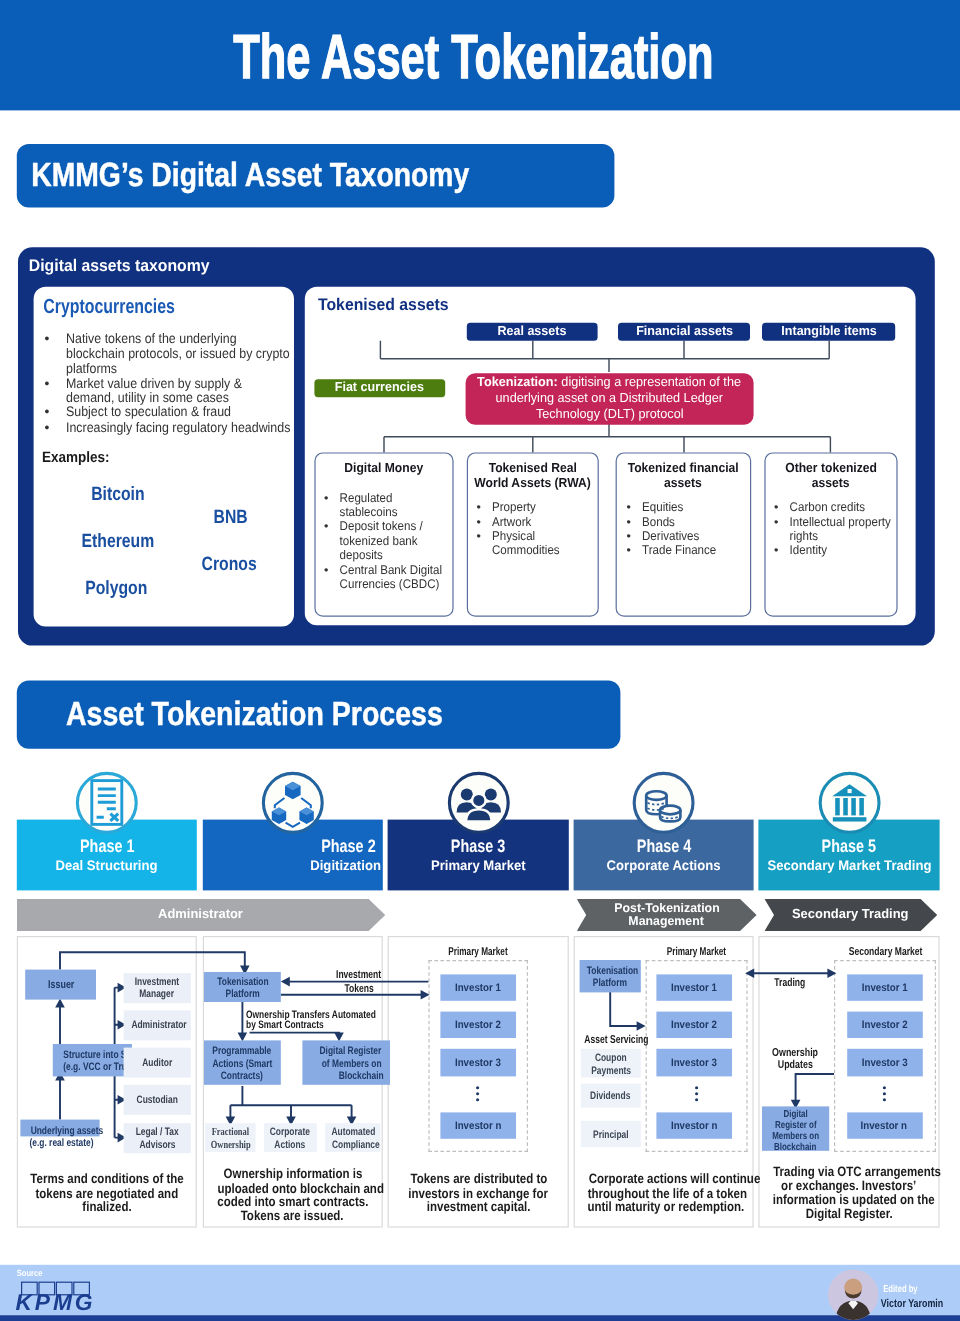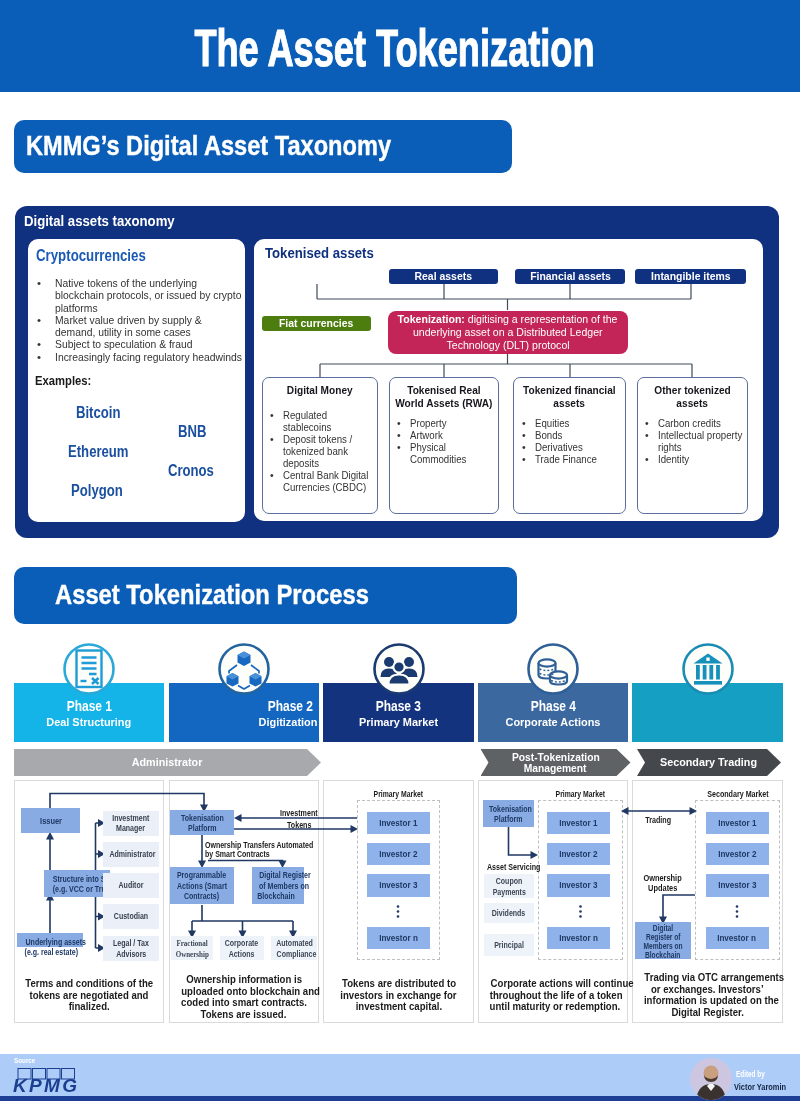--- a/index.html
+++ b/index.html
@@ -100,20 +100,21 @@
 <div class="abs" style="left:14px;top:683px;width:150.4px;height:59px;background:#14b4e8;"></div>
 <div class="abs" style="left:168.7px;top:683px;width:150.4px;height:59px;background:#1467c0;"></div>
 <div class="abs" style="left:323.4px;top:683px;width:150.4px;height:59px;background:#14337f;"></div>
 <div class="abs" style="left:477.7px;top:683px;width:150.4px;height:59px;background:#3a689f;"></div>
 <div class="abs" style="left:632.4px;top:683px;width:150.4px;height:59px;background:#149fc3;"></div>
 
 <div class="abs" style="left:14px;top:697.5px;width:150.4px;text-align:center;color:#fff;font-weight:bold;font-size:15px;line-height:15px;"><span class="cx" style="transform:scaleX(0.8);">Phase 1</span><br><span class="cx" style="font-size:11.5px;transform:scaleX(0.95);">Deal Structuring</span></div>
 <div class="abs" style="left:168.7px;top:697.5px;width:150.4px;text-align:right;color:#fff;font-weight:bold;font-size:15px;line-height:15px;"><span class="cx" style="transform:scaleX(0.8);">Phase 2</span><br><span class="cx" style="font-size:11.5px;transform:scaleX(0.95);">Digitization</span></div>
 <div class="abs" style="left:323.4px;top:697.5px;width:150.4px;text-align:center;color:#fff;font-weight:bold;font-size:15px;line-height:15px;"><span class="cx" style="transform:scaleX(0.8);">Phase 3</span><br><span class="cx" style="font-size:11.5px;transform:scaleX(0.95);">Primary Market</span></div>
 <div class="abs" style="left:477.7px;top:697.5px;width:150.4px;text-align:center;color:#fff;font-weight:bold;font-size:15px;line-height:15px;"><span class="cx" style="transform:scaleX(0.8);">Phase 4</span><br><span class="cx" style="font-size:11.5px;transform:scaleX(0.95);">Corporate Actions</span></div>
+<div class="abs" style="left:632.4px;top:697.5px;width:150.4px;text-align:center;color:#fff;font-weight:bold;font-size:15px;line-height:15px;"><span class="cx" style="transform:scaleX(0.8);">Phase 5</span><br><span class="cx" style="font-size:11.5px;transform:scaleX(0.95);">Secondary Market Trading</span></div>
 
 <svg class="abs" style="left:62px;top:642px;" width="54" height="54" viewBox="0 0 54 54">
  <circle cx="27" cy="27" r="24.5" fill="#fdfdfa" stroke="#2aa8d8" stroke-width="2.6"></circle>
  <g stroke="#1e9cd7" fill="none">
   <rect x="14.5" y="8.5" width="25" height="36.5" fill="#fdfdfa" stroke-width="2.4"></rect>
   <path d="M19.5 15.5 H34.5 M19.5 21 H34.5 M19.5 26.5 H34.5 M27 32 H34.5" stroke-width="2.4"></path>
   <path d="M18.5 39 H24.5" stroke-width="2.4"></path>
   <path d="M30 36 L36.5 42 M36.5 36 L30 42" stroke-width="2.6"></path>
  </g>
 </svg>
@@ -248,21 +249,21 @@
 <div class="abs" style="left:103px;top:936px;width:56px;height:25px;background:#eaeff8;color:#39414f;font-weight:bold;font-size:9px;line-height:10.5px;text-align:center;">
       <div style="margin-top:2px;"><span class="cx">Legal / Tax</span><br><span class="cx">Advisors</span></div>
     </div>
 
 <div class="abs" style="left:170px;top:810px;width:64px;height:25px;background:#87abe2;color:#1f3864;font-weight:bold;font-size:9px;line-height:10.5px;text-align:center;">
       <div style="margin-top:2.5px;"><span class="cx">Tokenisation</span><br><span class="cx">Platform</span></div>
     </div>
 <div class="abs" style="left:170px;top:867px;width:64px;height:37px;background:#87abe2;color:#1f3864;font-weight:bold;font-size:9px;line-height:10.5px;text-align:center;">
       <div style="margin-top:3px;"><span class="cx">Programmable</span><br><span class="cx">Actions (Smart</span><br><span class="cx">Contracts)</span></div>
     </div>
-<div class="abs" style="left:252px;top:867px;width:52px;height:37px;background:#87abe2;color:#1f3864;font-weight:bold;font-size:9px;line-height:10.5px;text-align:left;">
+<div class="abs" style="left:252px;top:867px;width:73px;height:37px;background:#87abe2;color:#1f3864;font-weight:bold;font-size:9px;line-height:10.5px;text-align:right;">
       <div style="margin-top:3px;"><span class="cx">Digital Register</span><br><span class="cx">of Members on</span><br><span class="cx">Blockchain</span></div>
     </div>
 <div class="abs" style="left:170.5px;top:936px;width:42px;height:24px;background:#eef2f9;color:#3c4654;font-weight:bold;font-size:9px;line-height:10.5px;text-align:center;">
       <div style="margin-top:2px;font-family:Liberation Serif, serif;"><span class="cx">Fractional</span><br><span class="cx">Ownership</span></div>
     </div>
 <div class="abs" style="left:220px;top:936px;width:44px;height:24px;background:#eef2f9;color:#3c4654;font-weight:bold;font-size:9px;line-height:10.5px;text-align:center;">
       <div style="margin-top:2px;"><span class="cx">Corporate</span><br><span class="cx">Actions</span></div>
     </div>
 <div class="abs" style="left:270.5px;top:936px;width:46px;height:24px;background:#eef2f9;color:#3c4654;font-weight:bold;font-size:9px;line-height:10.5px;text-align:center;">
       <div style="margin-top:2px;"><span class="cx">Automated</span><br><span class="cx">Compliance</span></div>

